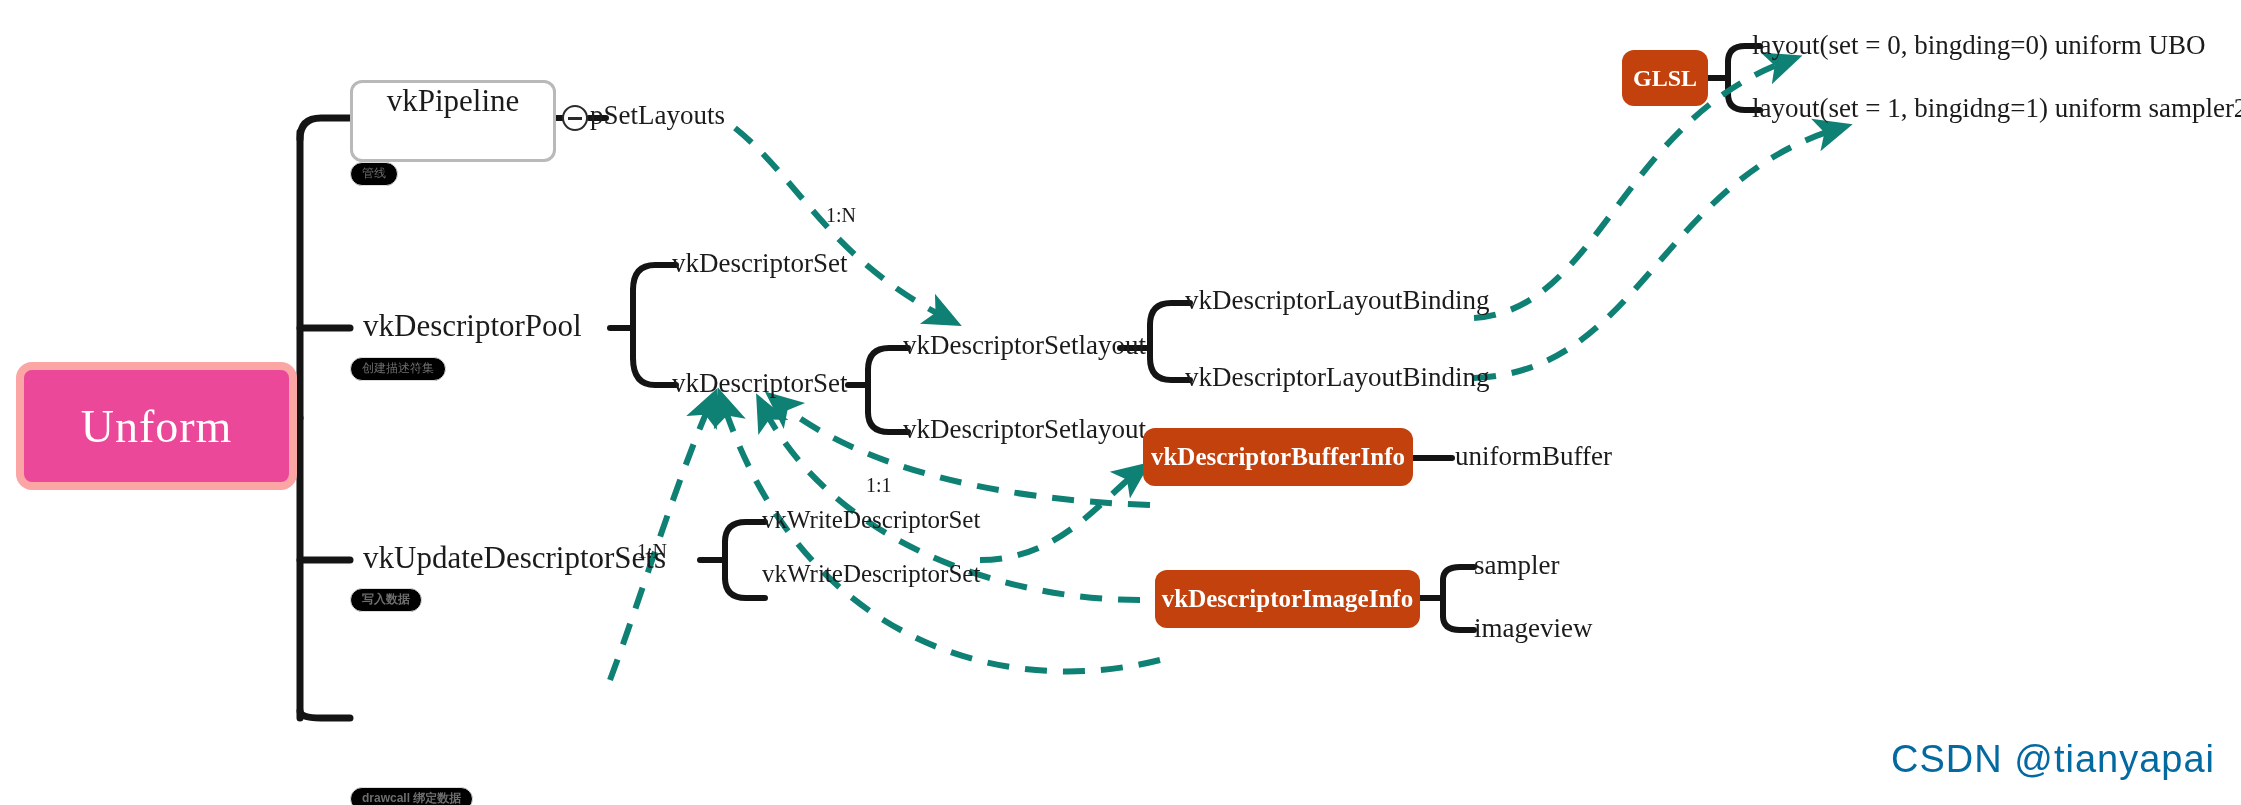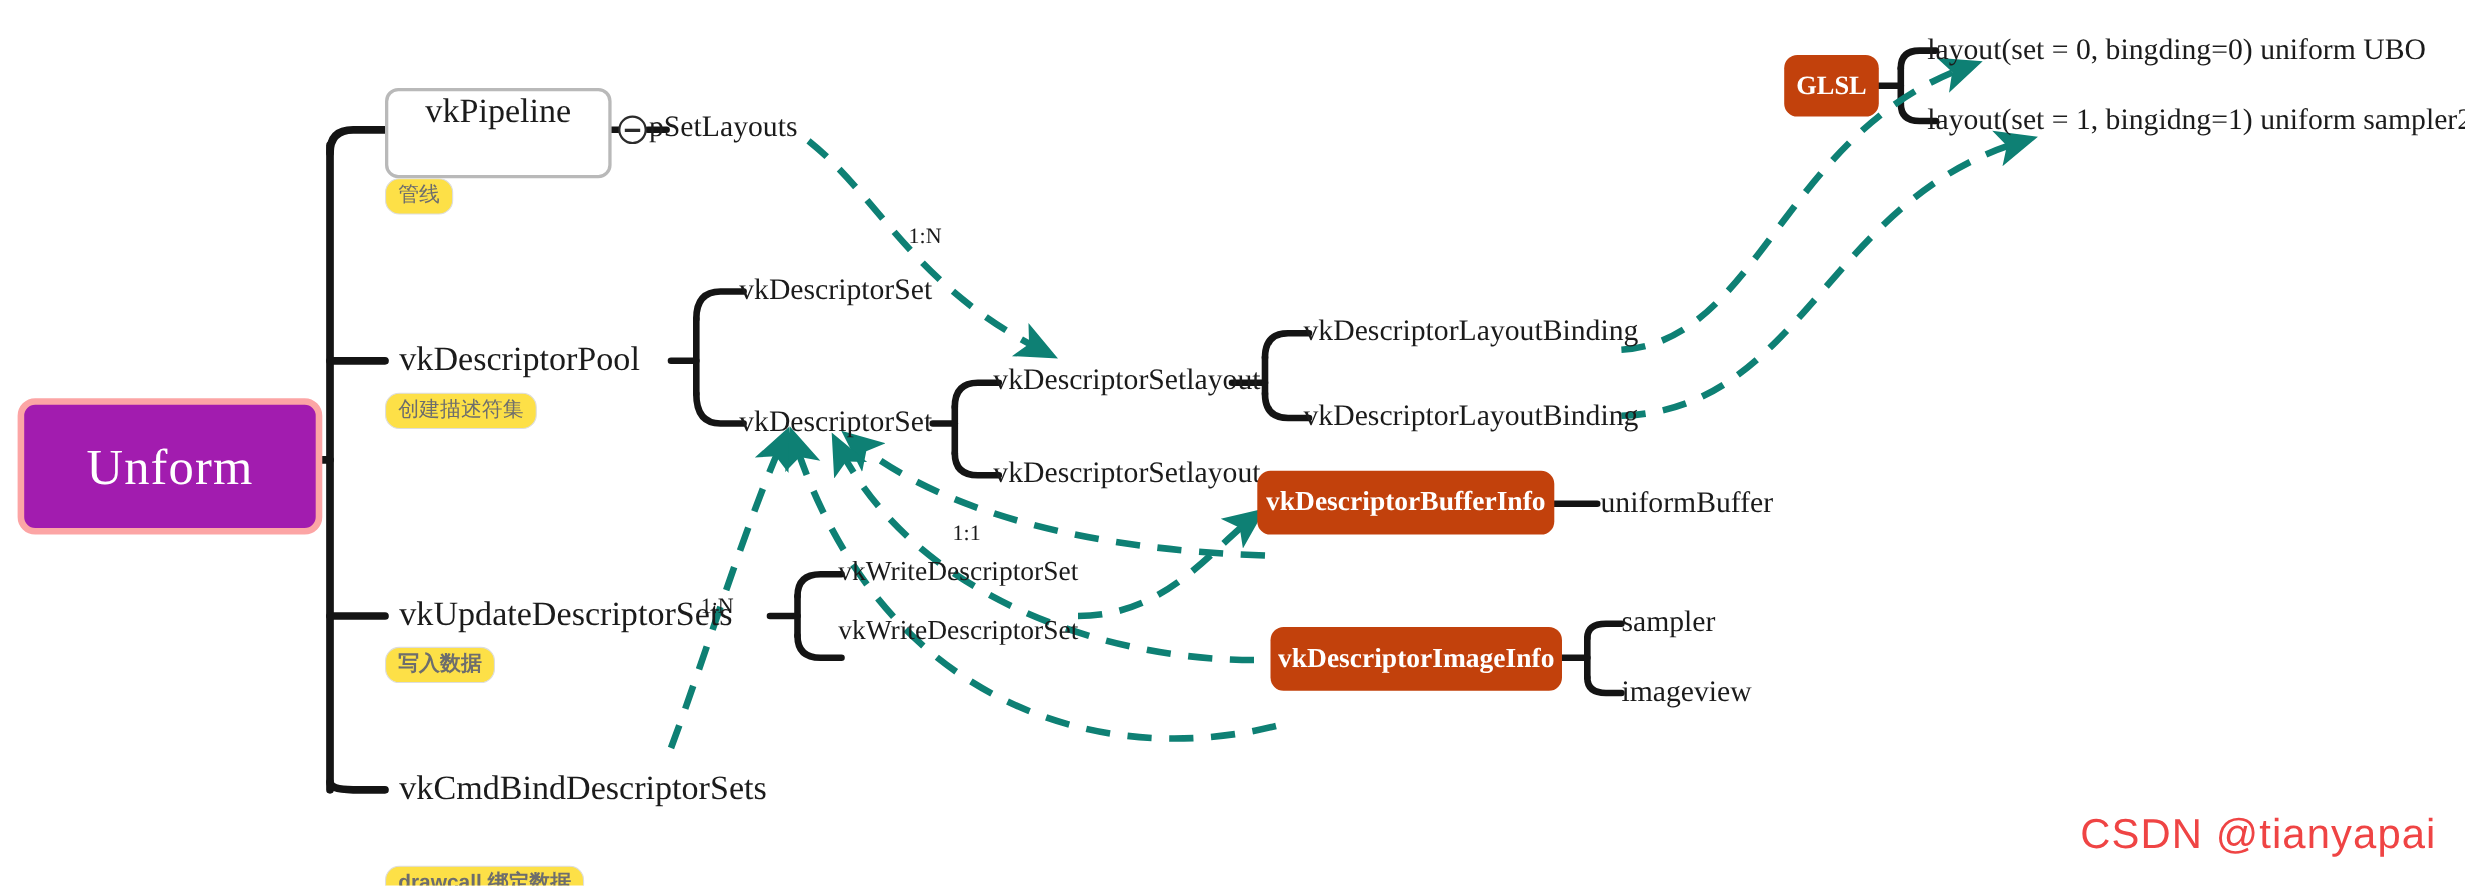--- a/index.html
+++ b/index.html
@@ -4,22 +4,22 @@
 <style>
   html,body{margin:0;padding:0;background:#ffffff;}
   body{width:2241px;height:805px;overflow:hidden;font-family:"Liberation Serif",serif;}
   #stage{position:relative;width:2241px;height:805px;background:#fff;}
   svg.layer{position:absolute;left:0;top:0;width:2241px;height:805px;pointer-events:none;}
 
   .node{position:absolute;white-space:nowrap;color:#1b1b1b;font-family:"Liberation Serif",serif;}
 
   .root-box{
     position:absolute;
-    background:#a21caf;
-    border:6px solid #fca5a5;
+    background:#ec4899;
+    border:8px solid #fca5a5;
     border-radius:16px;
     color:#ffffff;
     display:flex;align-items:center;justify-content:center;
     font-size:46px;
     letter-spacing:1px;
     font-family:"Liberation Serif",serif;
   }
 
   .pipeline-box{
     position:absolute;
@@ -37,23 +37,23 @@
     color:#ffffff;
     display:flex;align-items:center;justify-content:center;
     font-weight:bold;
     font-family:"Liberation Serif",serif;
   }
 
   .tag{
     position:absolute;
     border:1.5px solid #dddddd;
     border-radius:13px;
-    background:#fde047;
+    background:#000000;
     color:#6d6d6d;
-    font-size:19px;
+    font-size:12px;
     padding:3px 11px 4px 11px;
     font-family:"Liberation Sans",sans-serif;
     white-space:nowrap;
     line-height:1.25;
   }
 
   .leaf{font-size:27px;}
   .leaf-sm{font-size:25px;}
   .lvl1{font-size:31px;}
   .codetxt{font-size:27px;}
@@ -69,21 +69,21 @@
   }
   .collapse::after{
     content:"";position:absolute;left:4px;top:10px;width:14px;height:2.5px;background:#2b2b2b;
   }
 
   .watermark{
     position:absolute;
     right:26px;bottom:24px;
     font-family:"Liberation Sans",sans-serif;
     font-size:38px;
-    color:#ef4444;
+    color:#0369a1;
     letter-spacing:1px;
     white-space:nowrap;
   }
 </style>
 </head>
 <body>
 
 <div id="stage">
 
   <svg class="layer" viewBox="0 0 2241 805">
@@ -199,21 +199,20 @@
 
   <div class="node leaf" style="left:1185px;top:285px;">vkDescriptorLayoutBinding</div>
   <div class="node leaf" style="left:1185px;top:362px;">vkDescriptorLayoutBinding</div>
 
   <div class="node lvl1" style="left:363px;top:540px;">vkUpdateDescriptorSets</div>
   <div class="tag" style="left:350px;top:588px;font-weight:bold;">写入数据</div>
 
   <div class="node leaf-sm" style="left:762px;top:506px;">vkWriteDescriptorSet</div>
   <div class="node leaf-sm" style="left:762px;top:560px;">vkWriteDescriptorSet</div>
 
-  <div class="node lvl1" style="left:363px;top:698px;">vkCmdBindDescriptorSets</div>
   <div class="tag" style="left:350px;top:787px;font-weight:bold;">drawcall 绑定数据</div>
 
   <div class="teal-box" style="left:1143px;top:428px;width:270px;height:58px;font-size:25px;">
     <span>vkDescriptorBufferInfo</span>
   </div>
   <div class="node leaf" style="left:1455px;top:441px;">uniformBuffer</div>
 
   <div class="teal-box" style="left:1155px;top:570px;width:265px;height:58px;font-size:25px;">
     <span>vkDescriptorImageInfo</span>
   </div>

